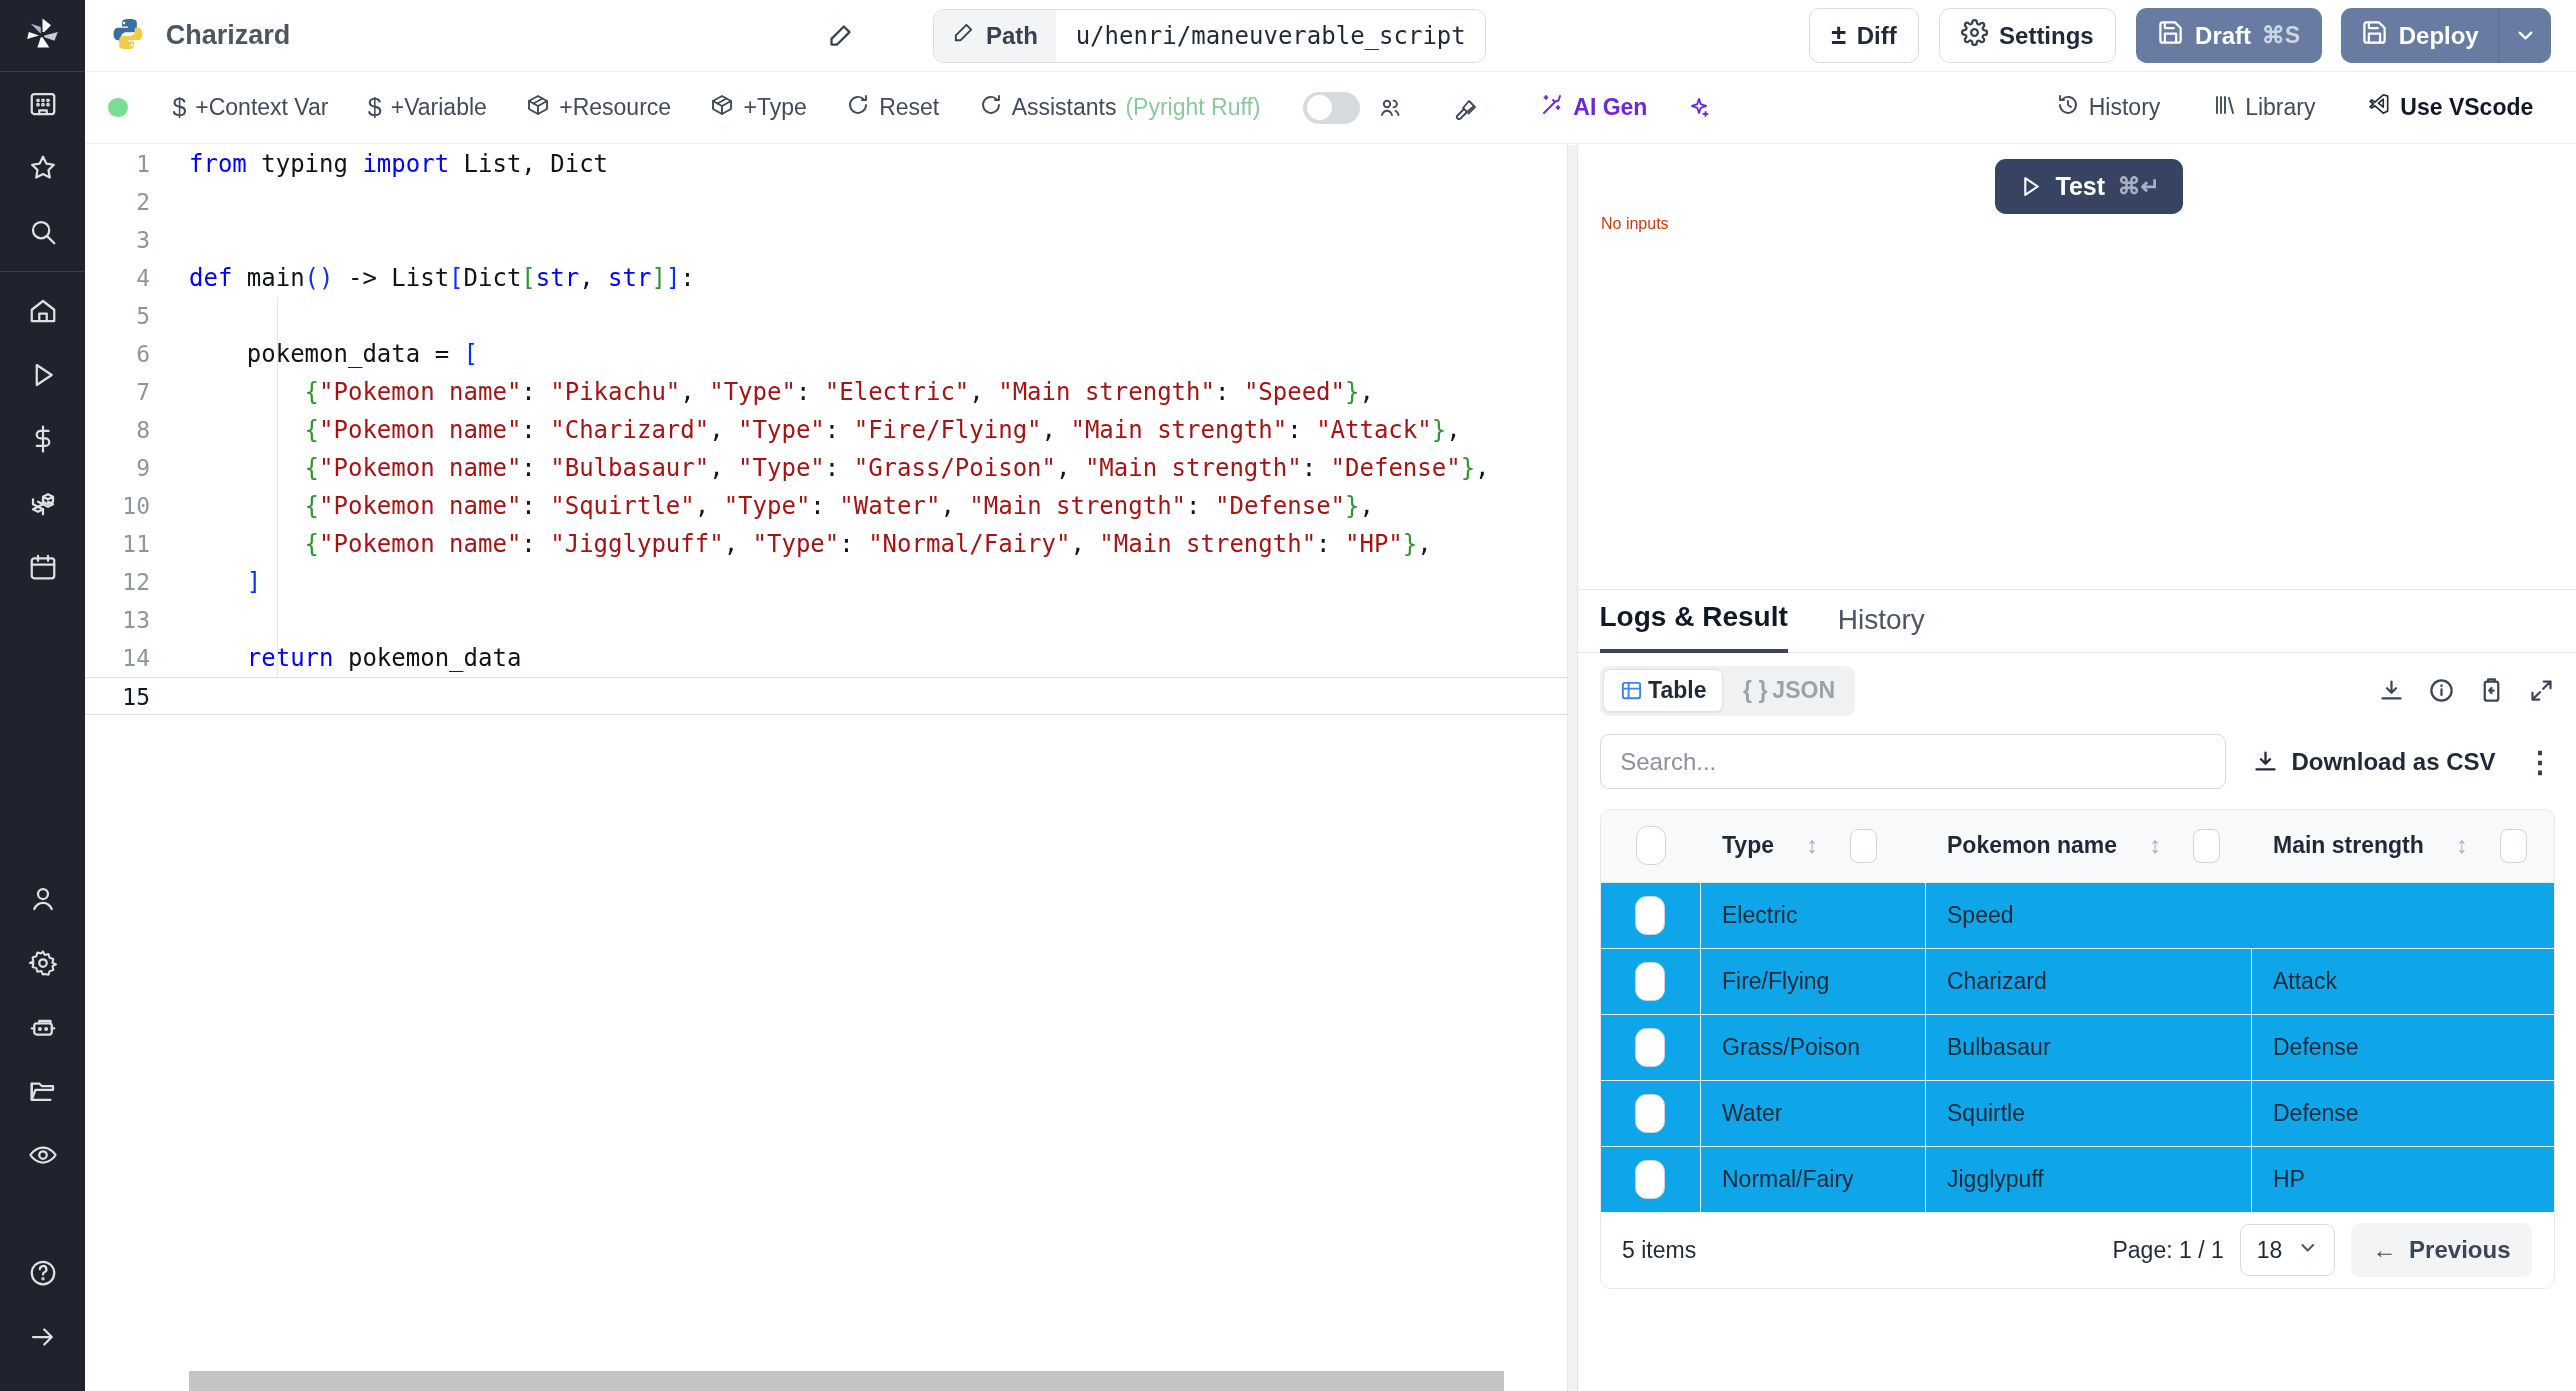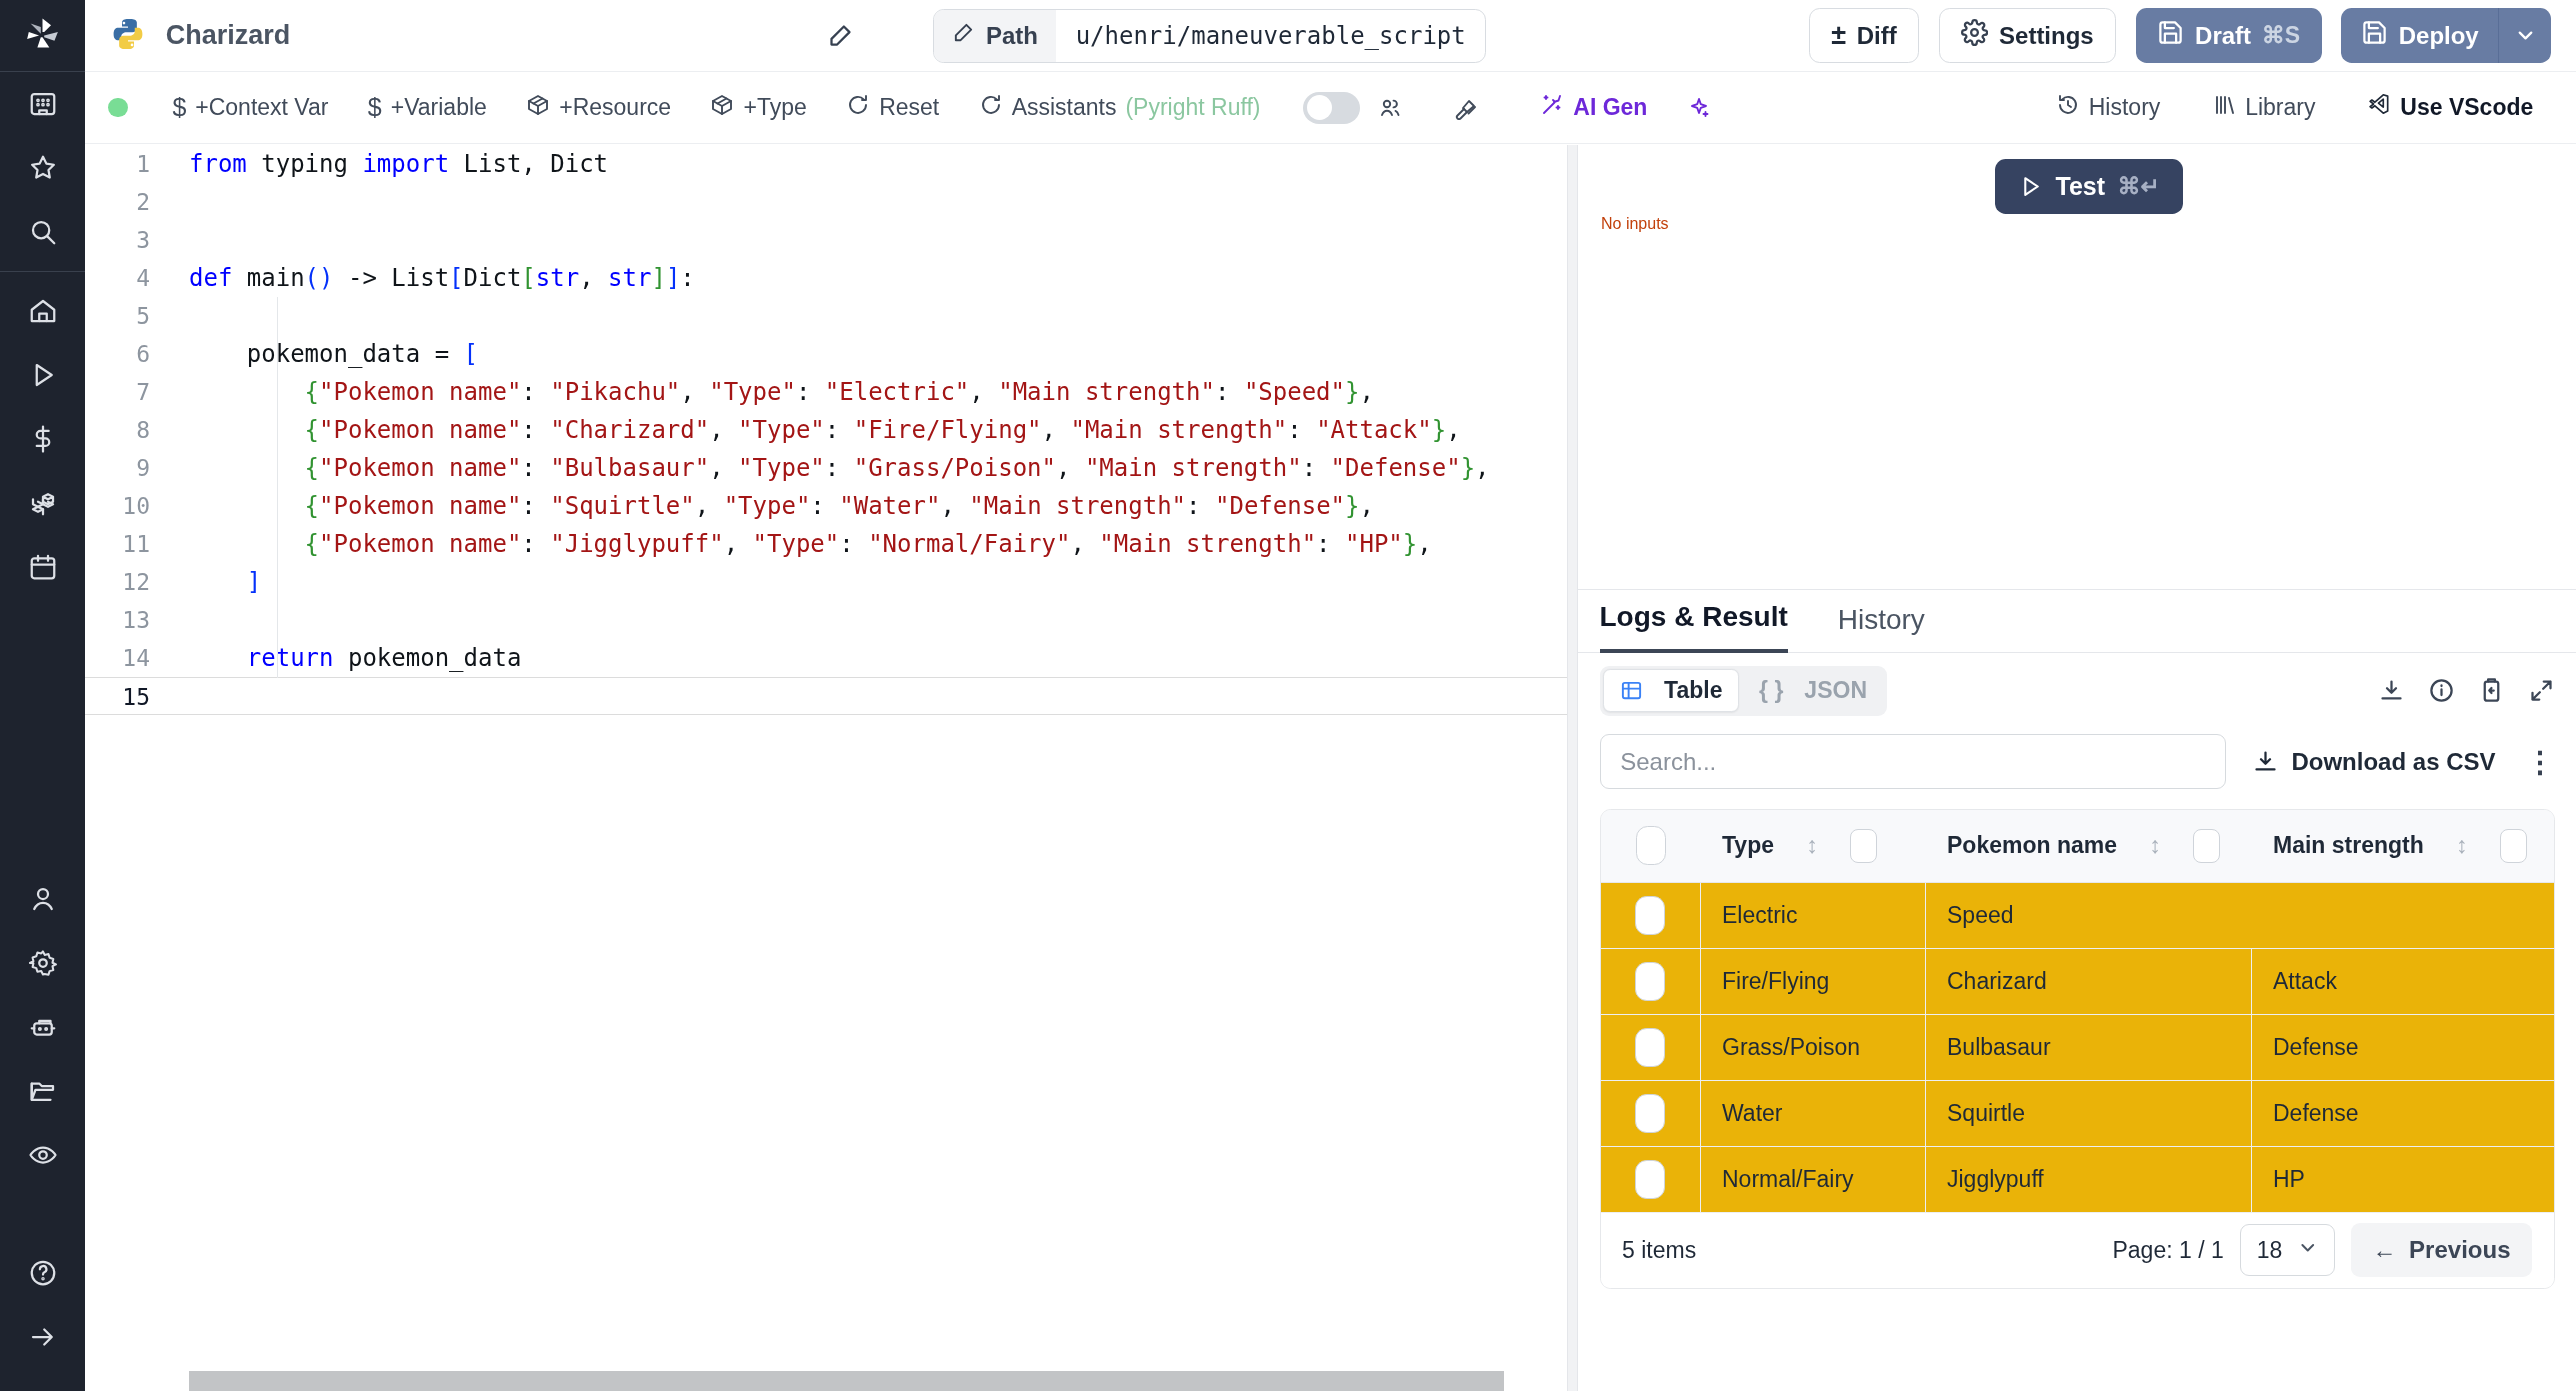--- a/index.html
+++ b/index.html
@@ -82,40 +82,40 @@
   .no-inputs { position:absolute; left:23px; top:70px; font-size:16px; color:#c2410c; }
 
   .results-sec { position:absolute; top:444px; left:0; right:0; bottom:0; border-top:0.9px solid #e5e7eb; }
   .tabs { display:flex; gap:50px; padding:0 21.5px; border-bottom:0.9px solid #e5e7eb; height:63px; align-items:flex-end; }
   .tab { font-size:28px; padding-bottom:16px; cursor:pointer; color:#4b5563; }
   .tab.active { color:#111827; font-weight:600; border-bottom:4.5px solid #3c4656; margin-bottom:-0.9px; }
   .results-body { padding:12.5px 21.5px 0 21.5px; }
 
   .view-row { display:flex; align-items:center; }
   .seg { display:flex; align-items:center; background:#f0f1f3; border-radius:9px; padding:3.6px; gap:3.6px; }
-  .seg-item { display:flex; align-items:center; gap:21px; font-size:23px; font-weight:600; color:#9aa3ad;
+  .seg-item { display:flex; align-items:center; gap:5px; font-size:23px; font-weight:600; color:#9aa3ad;
               padding:7.2px 16px; border-radius:7.2px; cursor:pointer; }
   .seg-item.active { background:#fff; color:#1f2937; border:0.9px solid #dfe2e6; box-shadow:0 0.9px 1.8px rgba(0,0,0,.06); }
   .seg-item svg { width:23px; height:23px; }
   .view-icons { margin-left:auto; display:flex; align-items:center; gap:23px; }
   .view-icons .vic { cursor:pointer; display:flex; }
   .view-icons svg { width:27px; height:27px; stroke:#3c4656; stroke-width:2; fill:none; stroke-linecap:round; stroke-linejoin:round; }
 
   .search-row { display:flex; align-items:center; margin-top:18px; }
   .search-input { width:626px; height:55px; border:0.9px solid #d6dade; border-radius:9px; padding:0 19.7px;
                   font-size:24px; color:#1f2937; outline:none; }
   .search-input::placeholder { color:#8b929c; }
   .csv-btn { margin-left:auto; display:flex; align-items:center; gap:12.5px; font-size:24px; font-weight:600;
              color:#1f2937; background:none; border:none; cursor:pointer; }
   .csv-btn svg { width:27px; height:27px; stroke:#1f2937; stroke-width:2; fill:none; stroke-linecap:round; stroke-linejoin:round; }
   .kebab { margin-left:30px; font-size:29px; color:#374151; letter-spacing:0; cursor:pointer; font-weight:700; }
 
   .rtable { margin-top:19.7px; border:0.9px solid #e6e8eb; border-radius:10.7px; overflow:hidden; }
   .thead { display:flex; background:#f8f9fb; height:73px; align-items:center; border-bottom:0.9px solid #e6e8eb; }
-  .tr { display:flex; height:66px; align-items:center; background:#eab308; border-bottom:0.9px solid #edeff2; }
+  .tr { display:flex; height:66px; align-items:center; background:#0ea5e9; border-bottom:0.9px solid #edeff2; }
   .col-cb { width:100px; display:flex; justify-content:center; flex:none; align-self:stretch; align-items:center; }
   .tr .col-cb { border-right:0.9px solid #edeff2; }
   .cb { width:30px; height:39px; border:1.8px solid #cfd4da; border-radius:11.6px; background:#fff; cursor:pointer; }
   .col { padding-left:21.5px; font-size:23px; color:#1f2937; display:flex; align-items:center; gap:27px; align-self:stretch; }
   .col.c1 { width:225px; } .col.c2 { width:326px; } .col.c3 { flex:1; }
   .tr .col { border-right:0.9px solid #edeff2; } .tr .col.c3 { border-right:none; }
   .hlabel { font-weight:700; color:#1f2937; }
   .sort { color:#a9b1bb; font-size:23px; margin-left:5.4px; cursor:pointer; }
   .hbox { width:27px; height:34px; border:1.8px solid #cfd4da; border-radius:8px; background:#fff; cursor:pointer; margin-left:5.4px; }
   .tfoot { display:flex; align-items:center; height:75px; padding:0 21.5px; background:#fff; }

